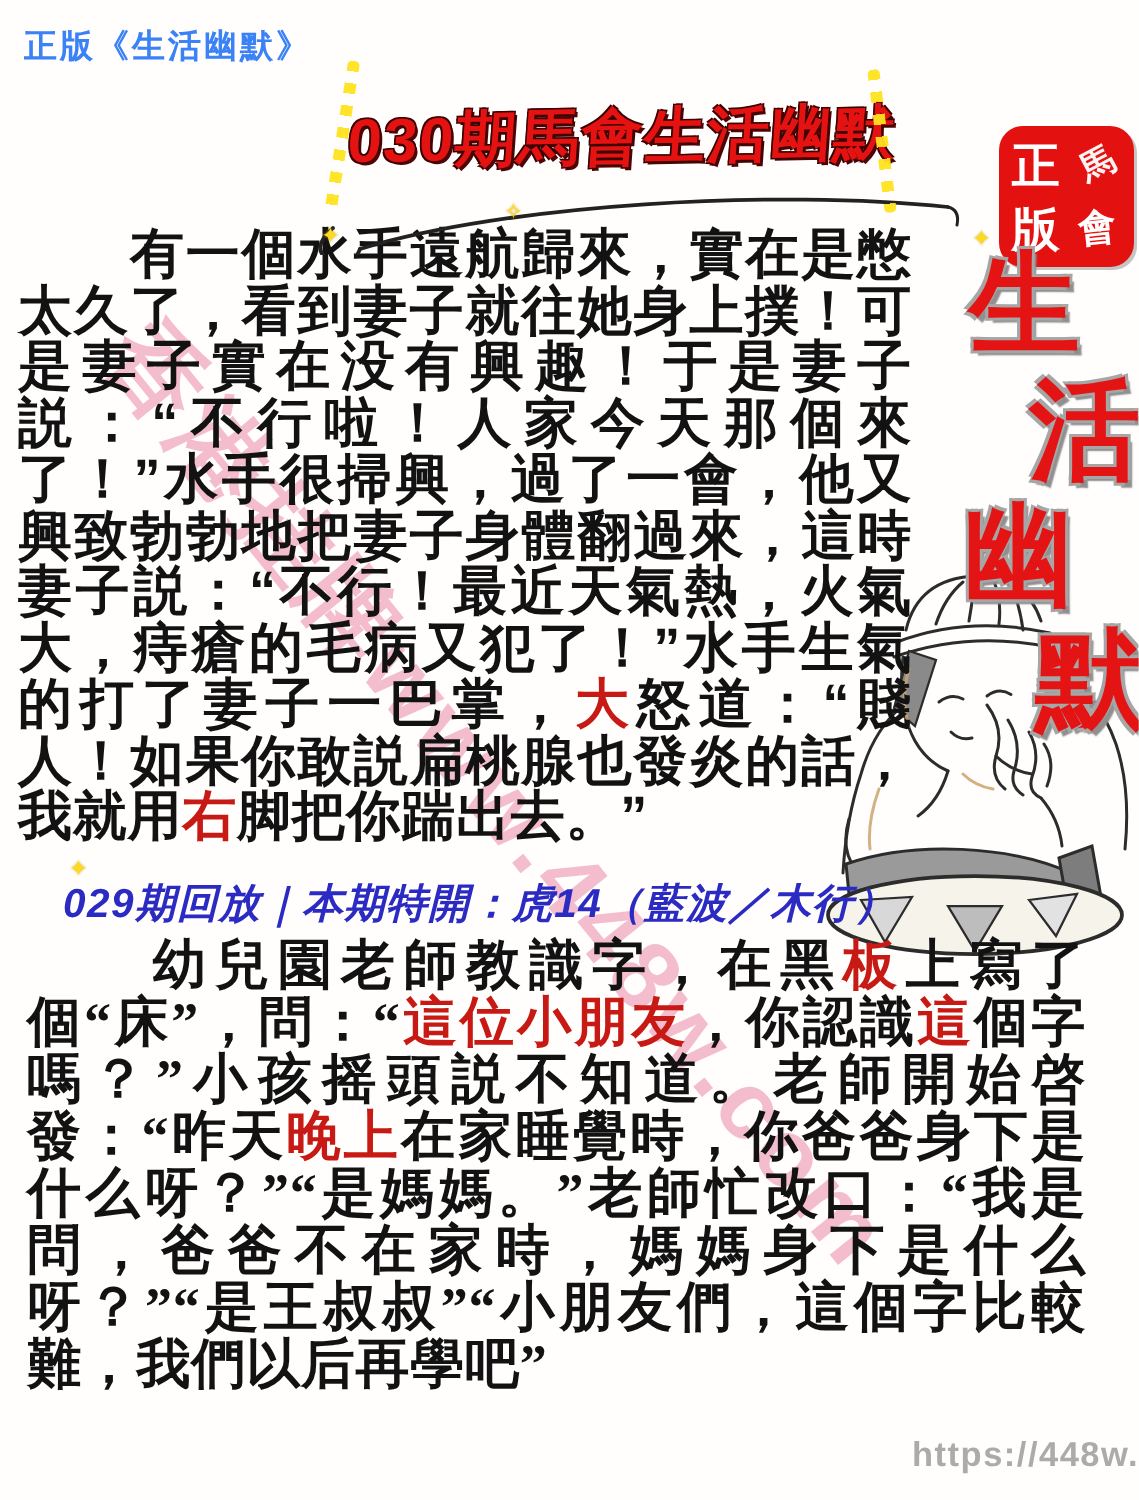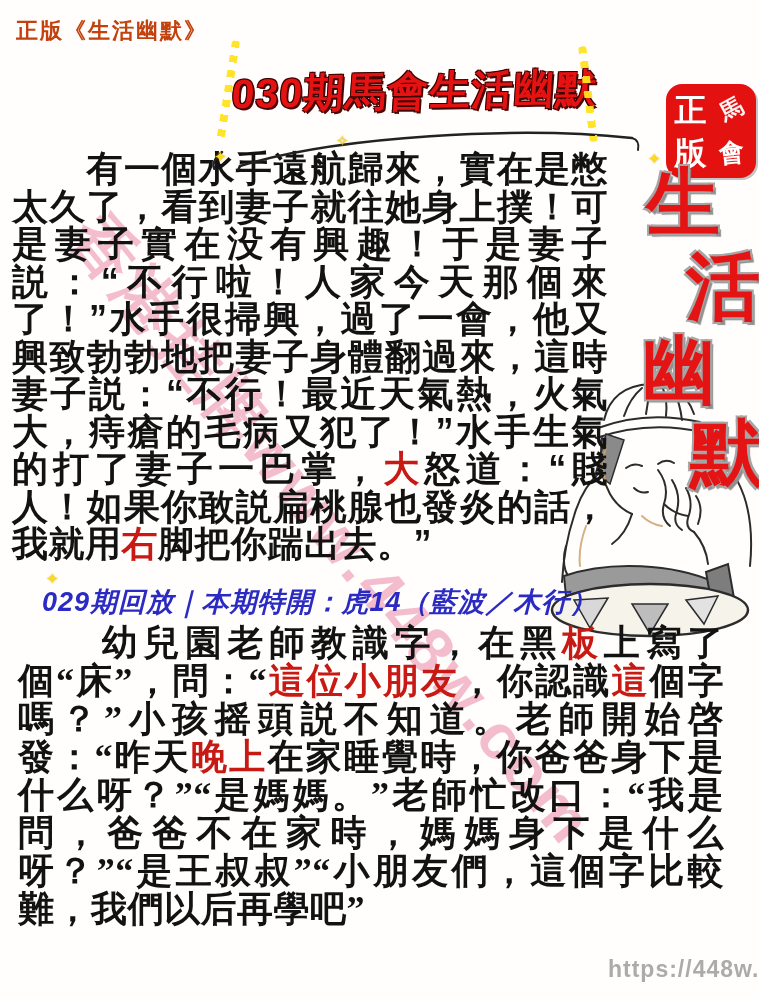--- a/index.html
+++ b/index.html
@@ -1,19 +1,19 @@
 <!DOCTYPE html>
 <html><head>
 <meta charset="utf-8">
 <style>
   * { margin:0; padding:0; box-sizing:border-box; }
   body { font-family:"Liberation Sans","DejaVu Sans",sans-serif; background:#ffffff; }
   .page { position:relative; width:759px; height:1000px; background:#fffefc; overflow:hidden; }
 
-  .corner-label { position:absolute; left:16px; top:16px; font-size:22px; color:#c2410c;
+  .corner-label { position:absolute; left:16px; top:16px; font-size:22px; color:#3b82f6;
     letter-spacing:2px; font-weight:600; }
 
   
   .watermark { position:absolute; left:118px; top:196px; font-size:64px; font-weight:bold;
     color:rgba(238,148,176,0.62); white-space:nowrap; transform:rotate(51deg);
     transform-origin:left top; letter-spacing:4px; z-index:1; }
 
   
   .banner { position:absolute; left:188px; top:38px; width:470px; height:132px; z-index:3; }
   .banner-title { position:absolute; left:44px; top:26px; font-size:41px; font-weight:bold;

